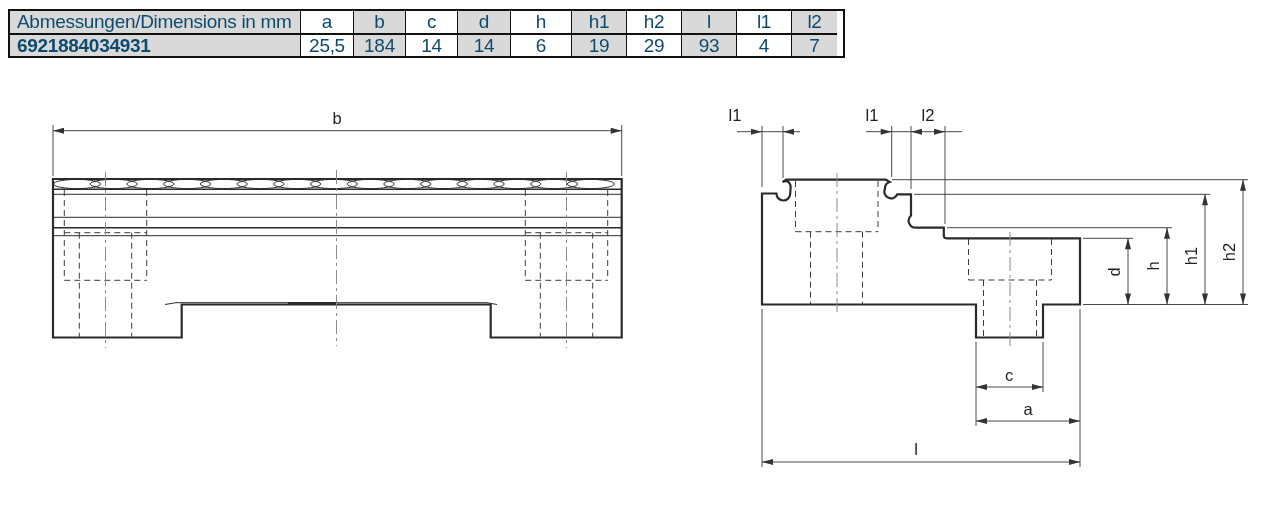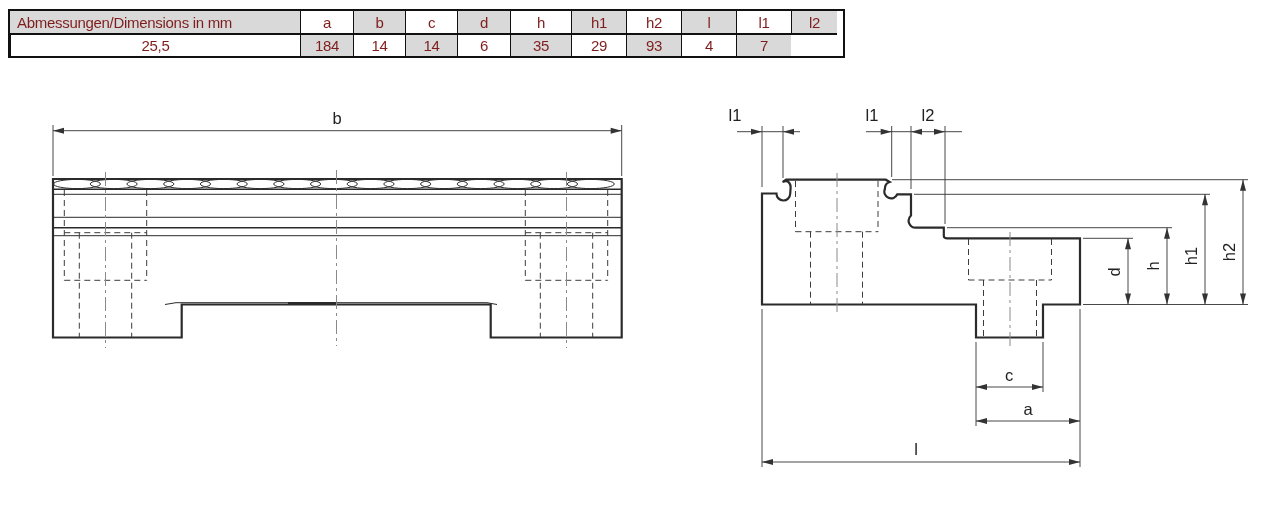--- a/index.html
+++ b/index.html
@@ -11,21 +11,21 @@
   .dim-table{
     position:absolute;left:8px;top:9px;width:837px;
     border:2.5px solid #111;box-sizing:border-box;
     display:grid;
     grid-template-columns:290px 53px 52px 52px 53px 61px 55px 55px 55px 55px 46px;
     grid-template-rows:24px 21px;
     background:#fff;
   }
   .dim-table .cell{
     display:flex;align-items:center;justify-content:center;
-    font-size:15px;letter-spacing:-0.3px;color:#7f1d1d;
+    font-size:19px;letter-spacing:-0.3px;color:#0c4a6e;
     border-left:1.5px solid #111;box-sizing:border-box;
     white-space:nowrap;overflow:hidden;
   }
   .dim-table .cell.first{justify-content:flex-start;padding-left:7px;border-left:none;}
   .dim-table .hdr{border-bottom:2px solid #111;}
   .c-gray{background:#d9d9d9;}
   .c-white{background:#ffffff;}
   .bold{font-weight:bold;}
   
   svg{position:absolute;left:0;top:0;}
@@ -176,23 +176,24 @@
   <div class="cell hdr c-gray">b</div>
   <div class="cell hdr c-white">c</div>
   <div class="cell hdr c-gray">d</div>
   <div class="cell hdr c-white">h</div>
   <div class="cell hdr c-gray">h1</div>
   <div class="cell hdr c-white">h2</div>
   <div class="cell hdr c-gray">l</div>
   <div class="cell hdr c-white">l1</div>
   <div class="cell hdr c-gray">l2</div>
 
+  <div class="cell first c-gray bold">6921884034931</div>
   <div class="cell c-white">25,5</div>
   <div class="cell c-gray">184</div>
   <div class="cell c-white">14</div>
   <div class="cell c-gray">14</div>
   <div class="cell c-white">6</div>
-  <div class="cell c-gray">35</div>
+  <div class="cell c-gray">19</div>
   <div class="cell c-white">29</div>
   <div class="cell c-gray">93</div>
   <div class="cell c-white">4</div>
   <div class="cell c-gray">7</div>
 </div>
 
 </body></html>

